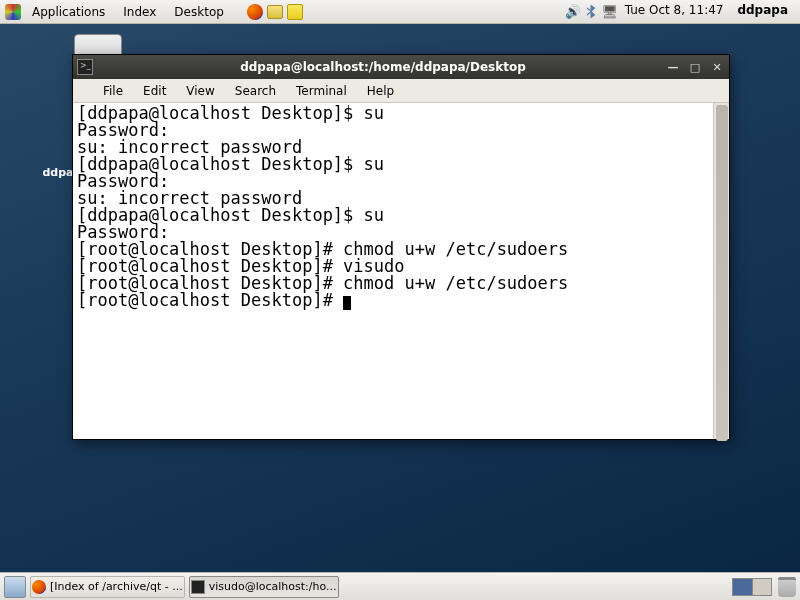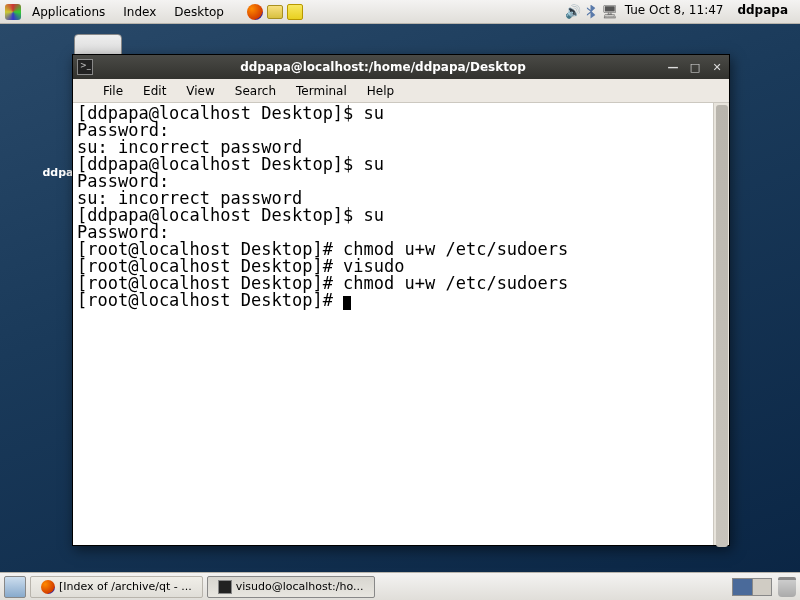--- a/index.html
+++ b/index.html
@@ -79,21 +79,21 @@
   margin: 0 auto 4px;
   background: linear-gradient(#eee, #ccc);
   border: 1px solid #888;
   border-radius: 4px;
 }
 
 
 .window {
   position: absolute;
   left: 72px; top: 54px;
-  width: 658px; height: 492px;
+  width: 658px; height: 386px;
   background: #a16207;
   border: 1px solid #000;
   box-shadow: 2px 4px 12px rgba(0,0,0,0.5);
   display: flex; flex-direction: column;
 }
 .titlebar {
   height: 24px;
   background: linear-gradient(#4a4a46, #32322e);
   color: #fff;
   display: flex;
@@ -181,21 +181,21 @@
   border-top: 1px solid #b8b4ac;
   display: flex;
   align-items: center;
   padding: 0 4px;
   gap: 4px;
 }
 .task-btn {
   height: 22px;
   display: flex;
   align-items: center;
-  padding: 0 10px;
+  padding: 0 1px;
   border: 1px solid #b8b4ac;
   border-radius: 2px;
   background: linear-gradient(#f0eee8, #e0ded8);
   font-size: 11px;
   max-width: 210px;
   cursor: pointer;
   gap: 4px;
   text-align: center;
 }
 .task-btn.active {

